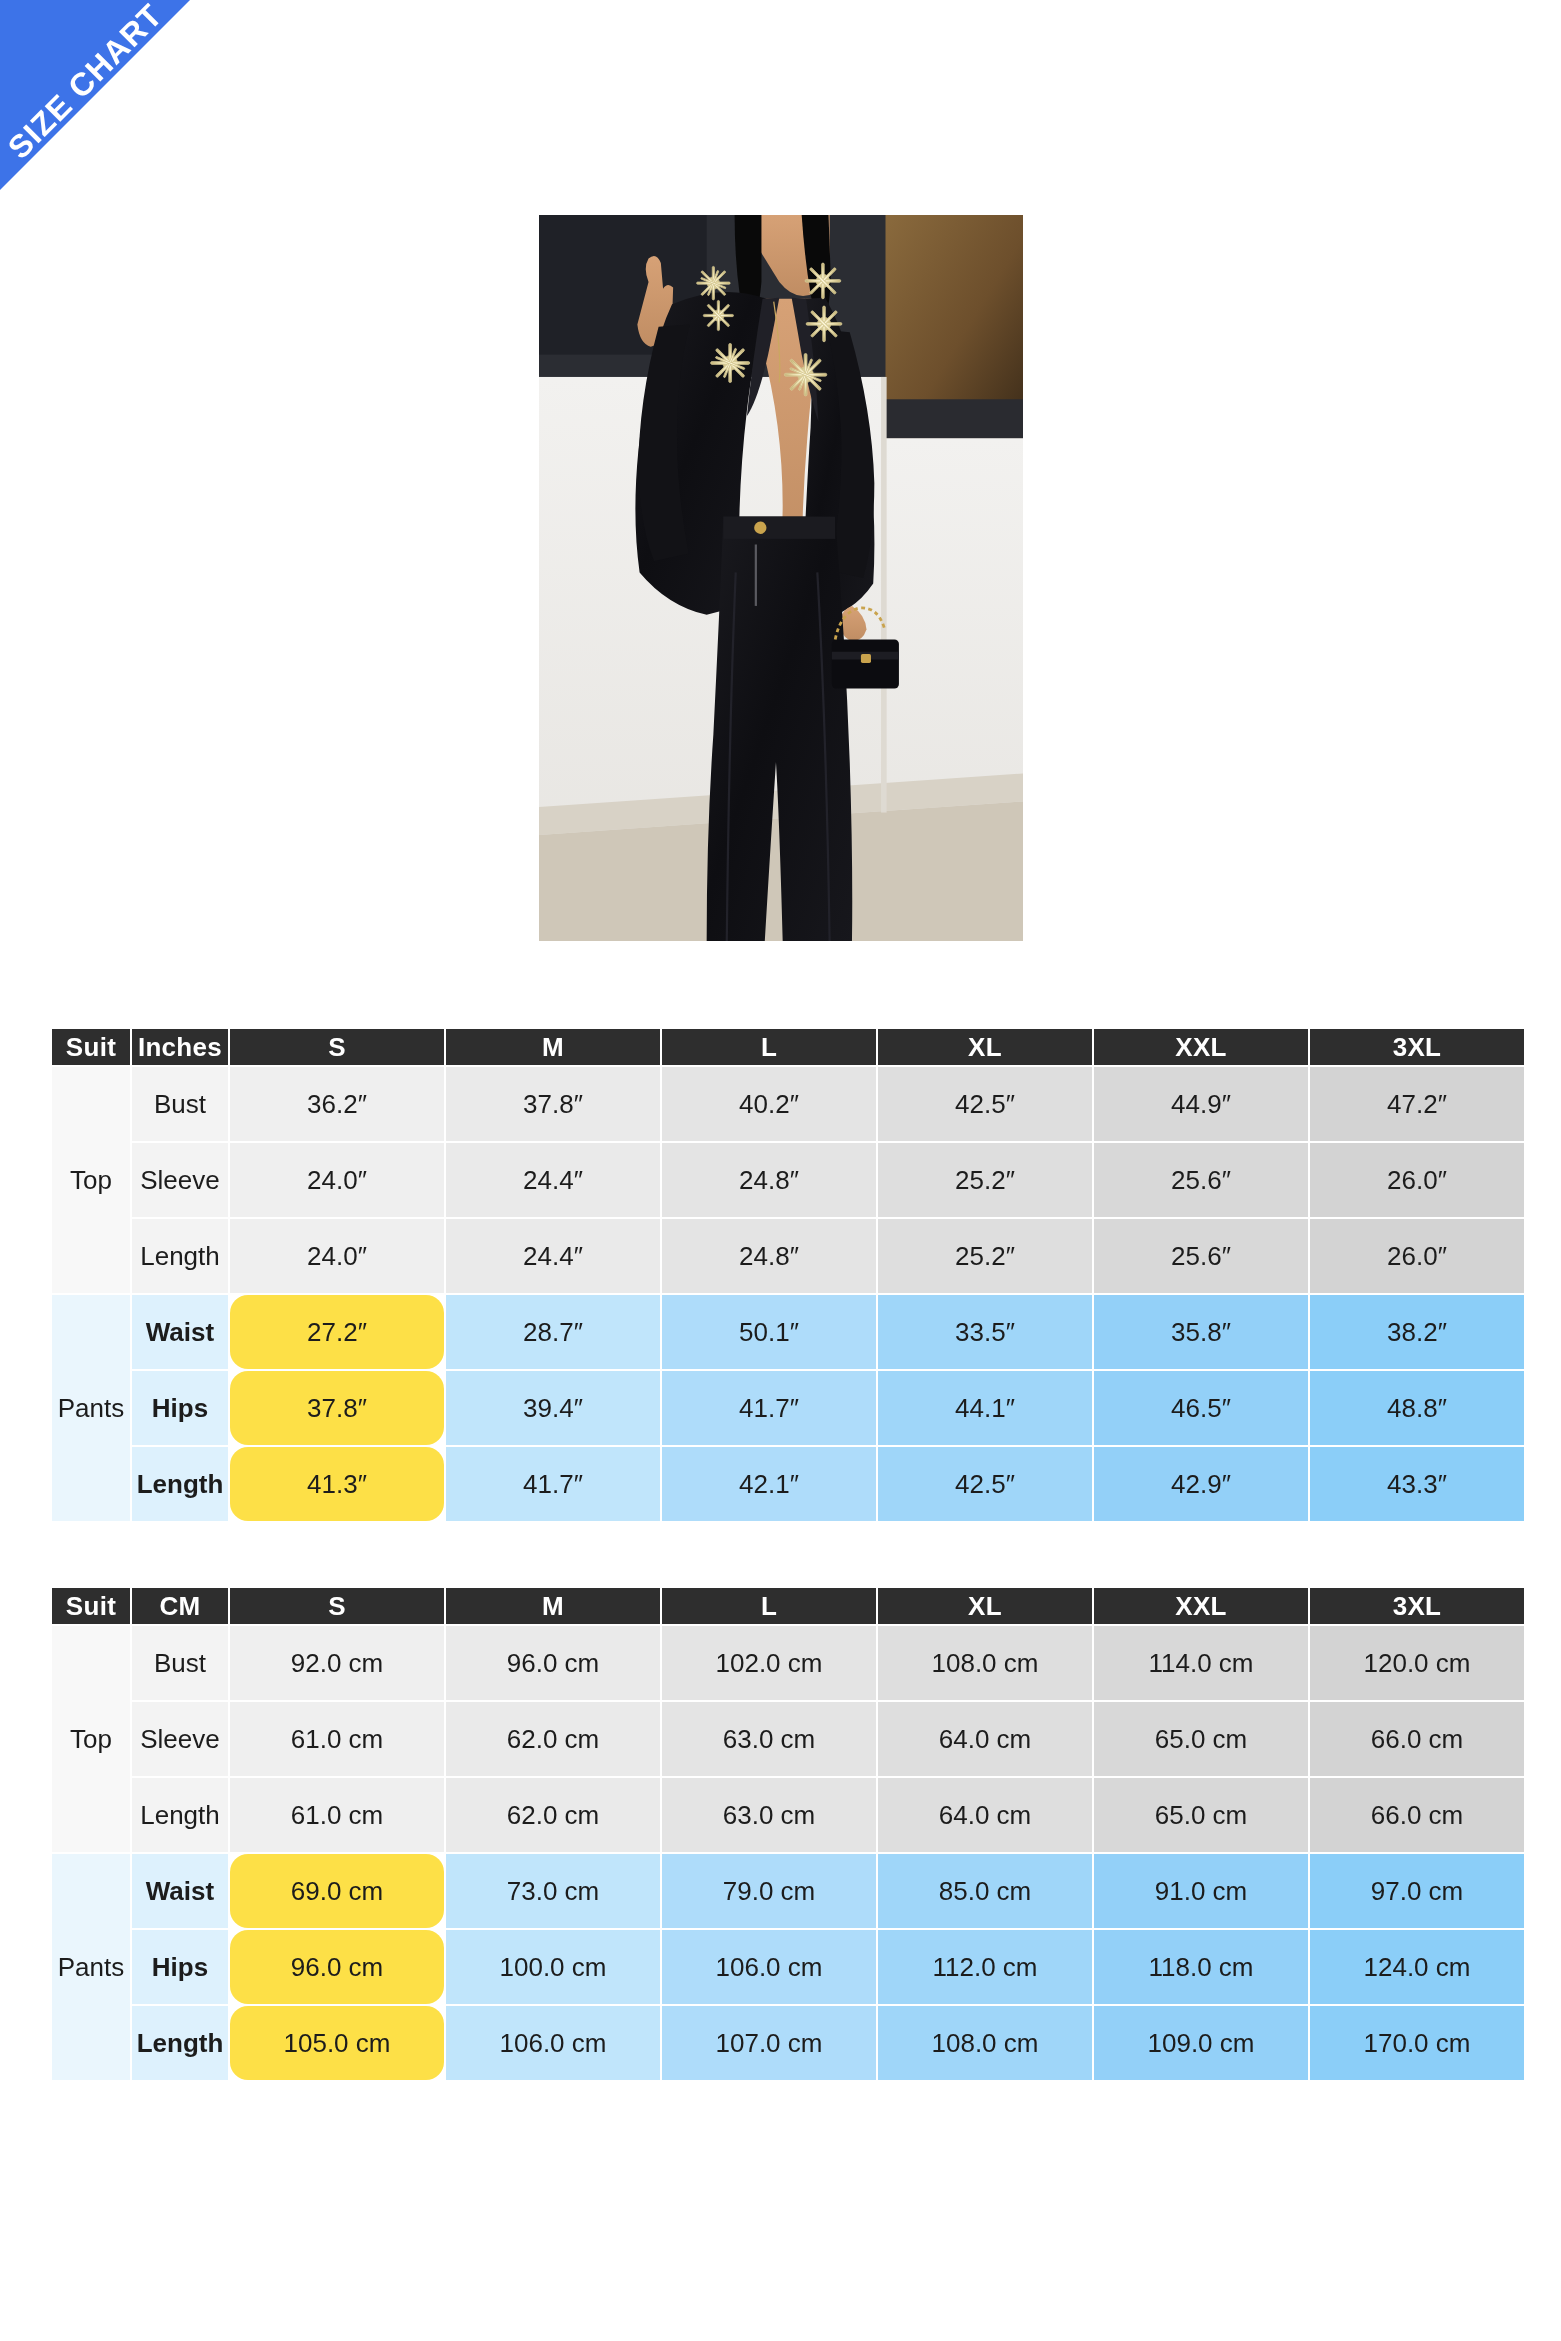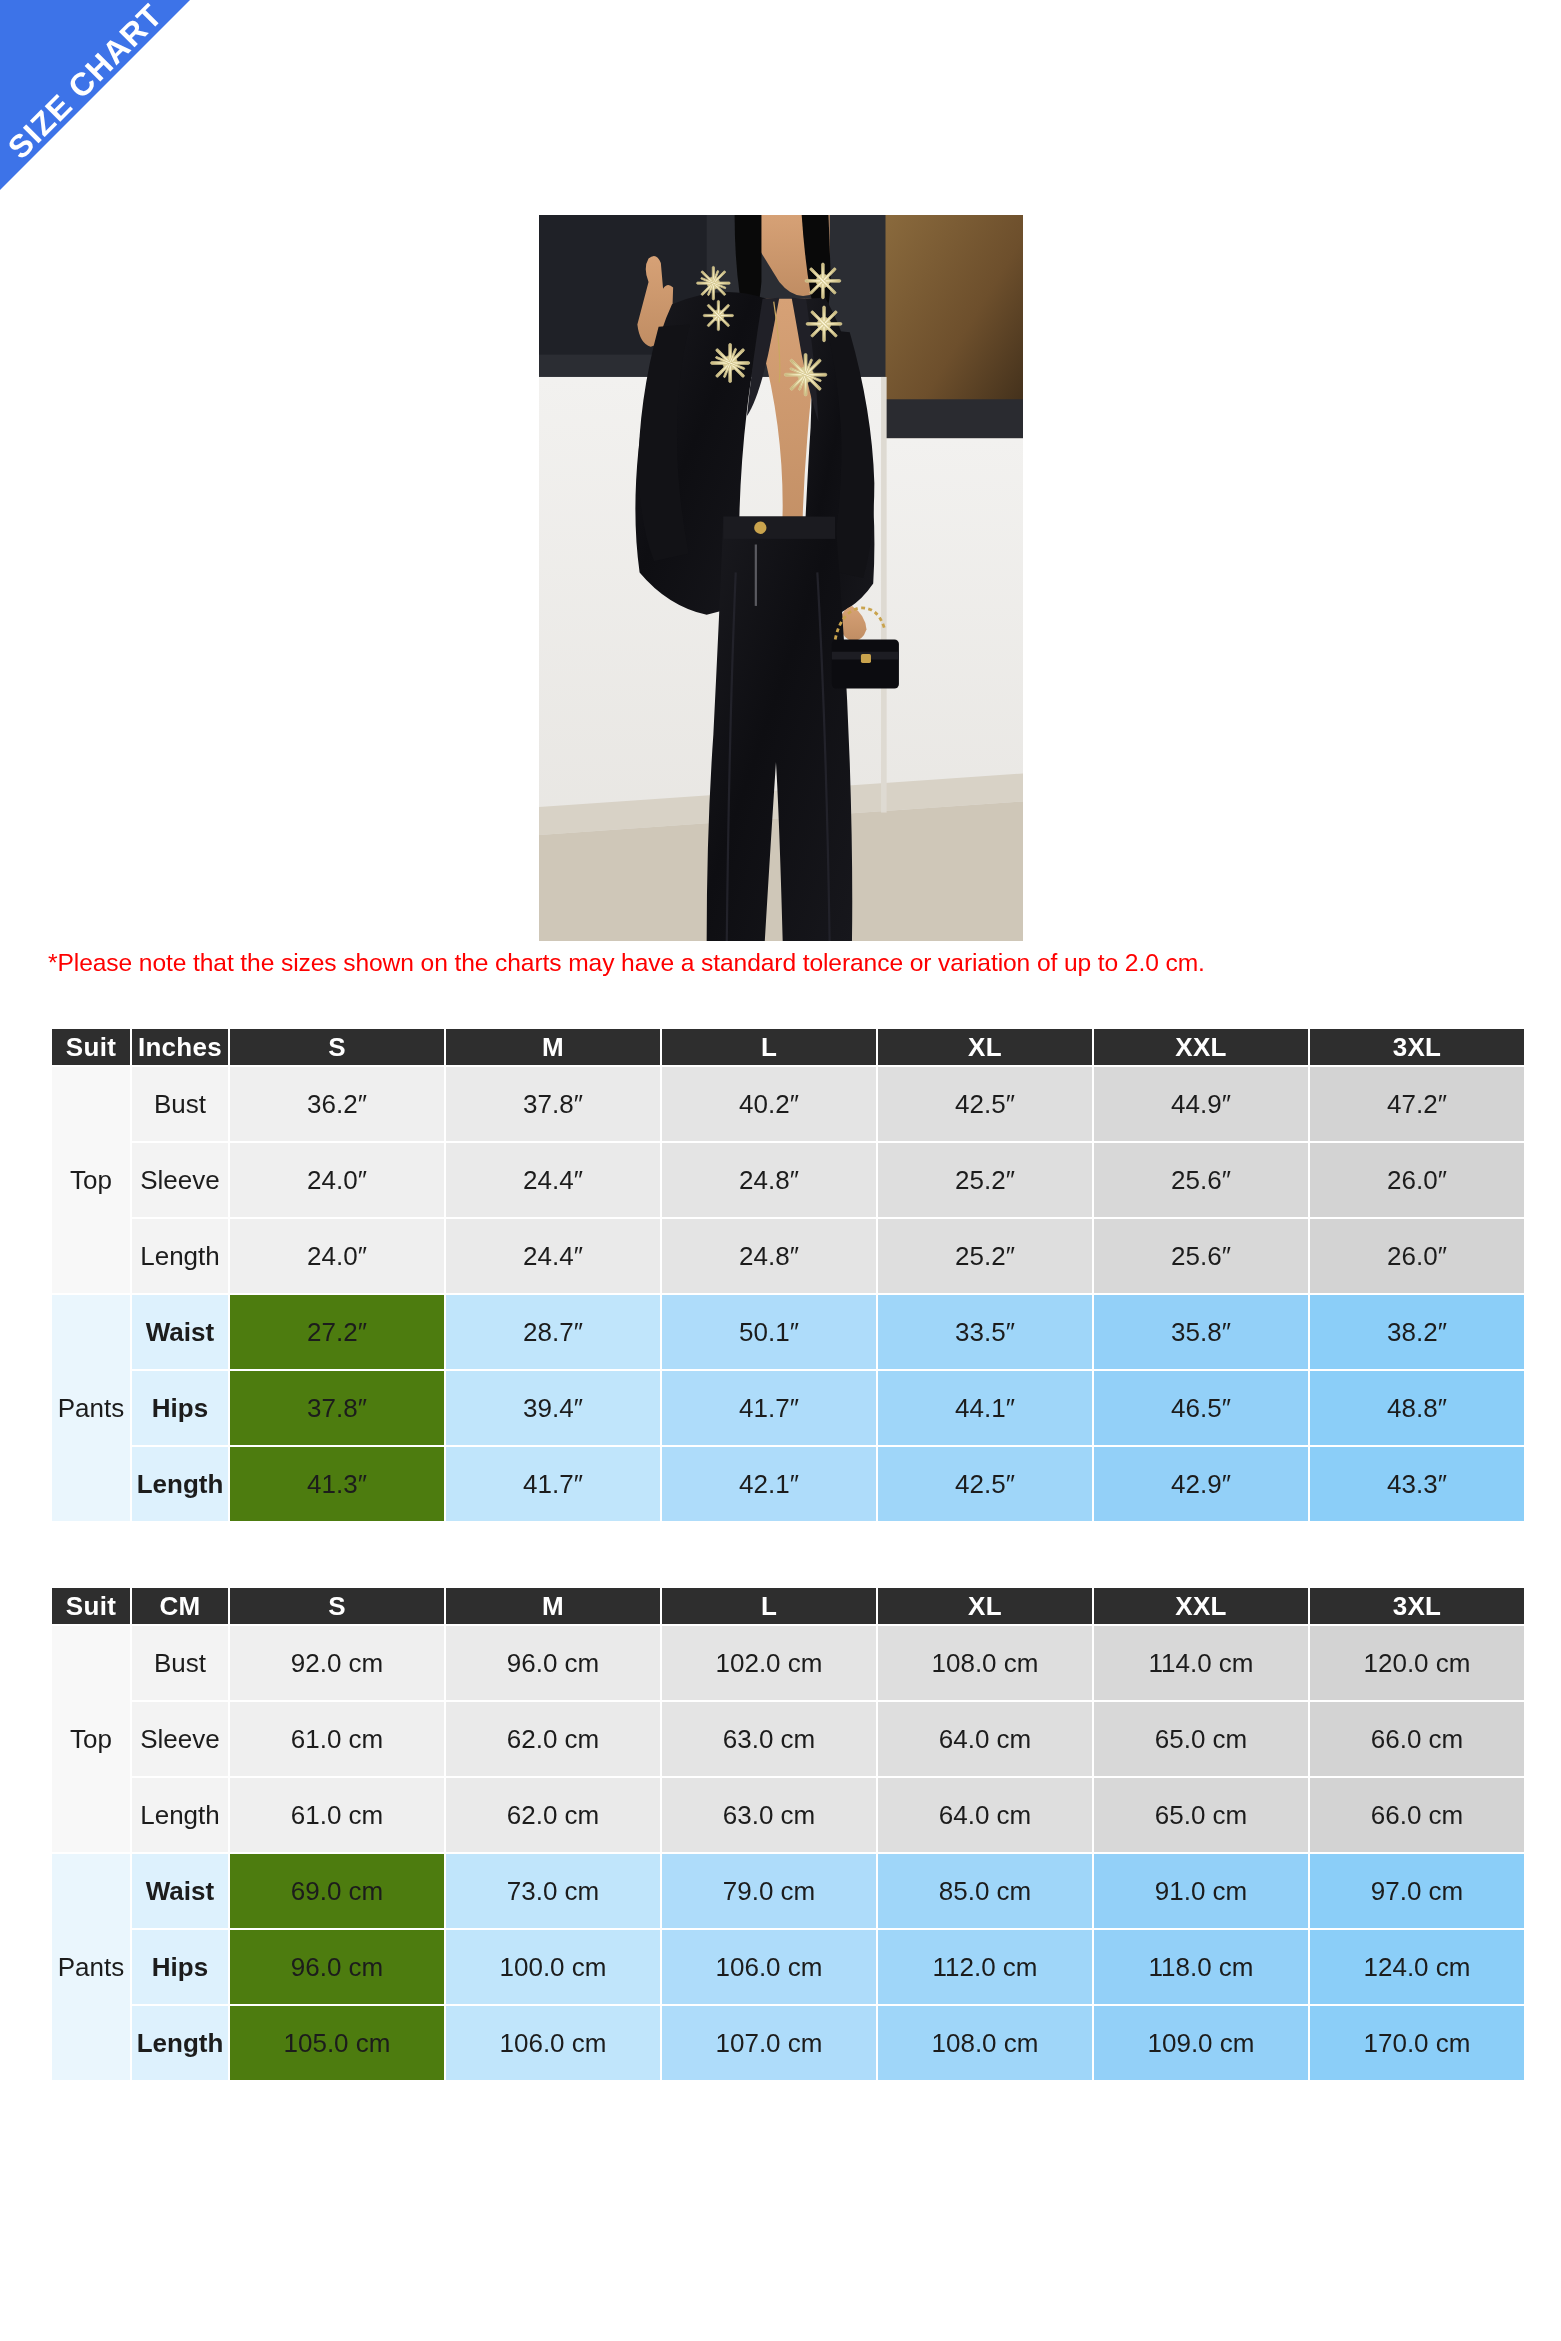--- a/index.html
+++ b/index.html
@@ -126,21 +126,21 @@
   .g2  { background: #efefef; }
   .g3  { background: #eaeaea; }
   .g4  { background: #e4e4e4; }
   .g5  { background: #dedede; }
   .g6  { background: #d8d8d8; }
   .g7  { background: #d3d3d3; }
 
   
   .b0  { background: #eaf6fd; }
   .b1  { background: #ddf1fd; font-weight: bold; }
-  .b2  { background: #4d7c0f; }
+  .b2  { background: #fde047; border-radius: 18px; }
   .b3  { background: #c0e5fb; }
   .b4  { background: #aedcfa; }
   .b5  { background: #9fd6f9; }
   .b6  { background: #93d0f8; }
   .b7  { background: #8bcef8; }
 
   .rowlabel { font-size: 26px; color: #1c1c1c; }
   .grouplabel { font-size: 26px; color: #1c1c1c; }
 </style>
 </head>
@@ -281,21 +281,20 @@
       <path d="M352 640 Q340 920 336 1300" stroke="#22222a" stroke-width="4" fill="none"></path>
       <path d="M498 640 Q514 920 520 1300" stroke="#22222a" stroke-width="4" fill="none"></path>
 
       <rect x="524" y="760" width="120" height="88" rx="8" fill="#0c0c10"></rect>
       <rect x="524" y="782" width="120" height="14" fill="#1d1d23"></rect>
       <rect x="576" y="786" width="18" height="16" rx="3" fill="#c9a34d"></rect>
       <path d="M530 760 Q540 712 572 704 Q606 700 618 740" stroke="#c9a34d" stroke-width="5" fill="none" stroke-dasharray="7 6"></path>
     </svg>
   </div>
 
-  <div class="note">*Please note that the sizes shown on the charts may have a standard tolerance or variation of up to 2.0 cm.</div>
 
   <table class="size-table t-inch">
     <colgroup>
       <col class="c-suit">
         <col class="c-unit">
       <col class="c-size">
         <col class="c-size">
         <col class="c-size">
       <col class="c-size">
         <col class="c-size">

